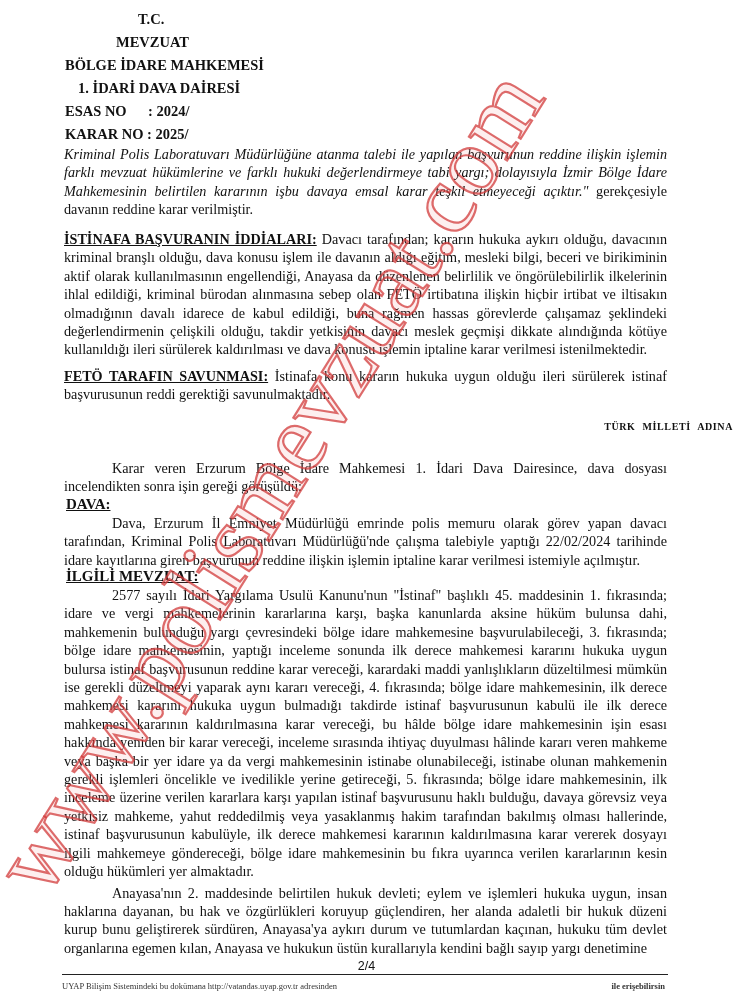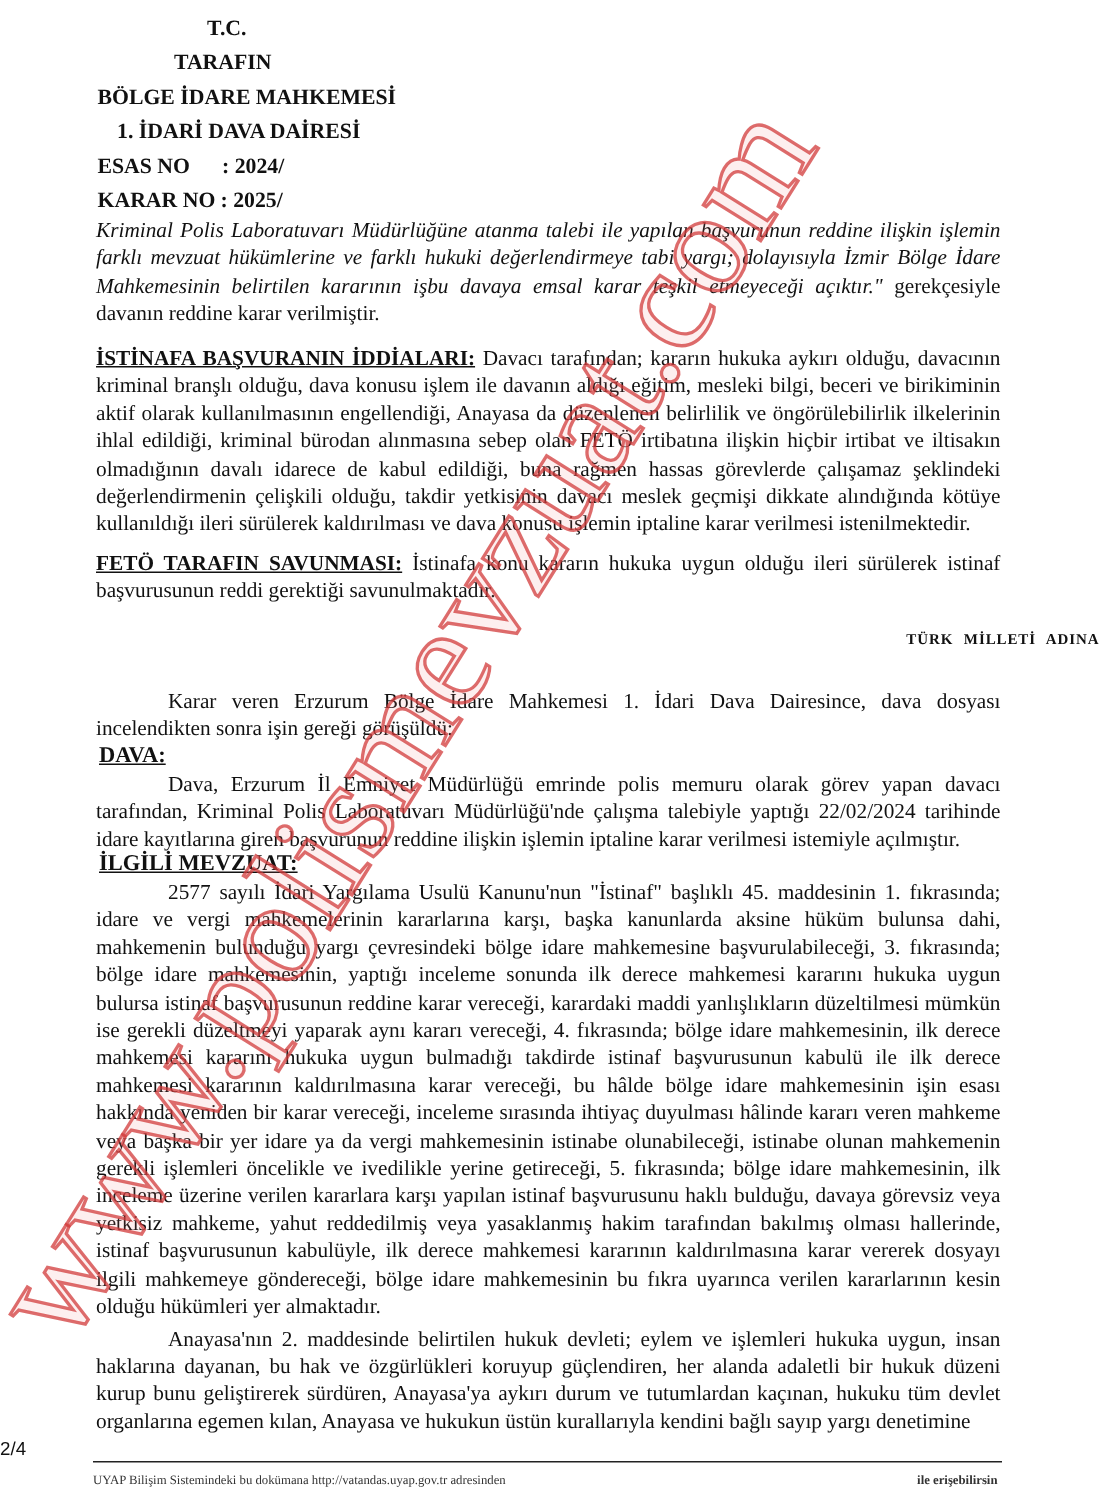--- a/index.html
+++ b/index.html
@@ -9,36 +9,36 @@
   .hdr { position: absolute; font-weight: bold; font-size: 14.5px; line-height: 18px; white-space: nowrap; }
   .body-text { position: absolute; left: 64px; width: 603px; font-size: 14.2px; line-height: 18.4px;
                text-align: justify; }
   .italic { font-style: italic; }
   .heading { font-weight: bold; text-decoration: underline; }
   .p { margin: 0; }
   .indent { text-indent: 48px; }
   .center-title { position: absolute; left: 0; width: 733px; text-align: right; top: 421px;
                   font-weight: bold; font-size: 10px; letter-spacing: 0.6px; word-spacing: 4px; }
   .section-label { position: absolute; left: 66px; font-weight: bold; font-size: 15px; text-decoration: underline; }
-  .footer-page { position: absolute; top: 959px; left: 0; width: 733px; text-align: left;
+  .footer-page { position: absolute; top: 959px; left: 0; width: 733px; text-align: center;
                  font-family: "Liberation Sans", "DejaVu Sans", sans-serif; font-size: 12.5px; }
   .footer-line { position: absolute; top: 974px; left: 62px; width: 606px; height: 1px; background: #222; }
   .footer-left { position: absolute; top: 981px; left: 62px; font-size: 8.5px; color: #333; }
   .footer-right { position: absolute; top: 981px; right: 68px; font-size: 8.5px; color: #333; font-weight: bold; }
   .watermark { position: absolute; left: 0; top: 0; width: 733px; height: 1008px; pointer-events: none; }
   .wm-text { font-family: "Liberation Serif", "DejaVu Serif", serif; font-size: 98px; fill: rgba(235,120,120,0.12);
              stroke: #d23b3b; stroke-width: 2.2px; stroke-opacity: 0.75; }
 </style>
 </head>
 <body>
 
 <div class="page">
 
   <div class="hdr" style="left:138px; top:10px;">T.C.</div>
-  <div class="hdr" style="left:116px; top:33px;">TARAFIN</div>
+  <div class="hdr" style="left:116px; top:33px;">MEVZUAT</div>
   <div class="hdr" style="left:65px; top:56px;">BÖLGE İDARE MAHKEMESİ</div>
   <div class="hdr" style="left:78px; top:79px;">1. İDARİ DAVA DAİRESİ</div>
   <div class="hdr" style="left:65px; top:102px;">ESAS NO</div>
   <div class="hdr" style="left:148px; top:102px;">: 2024/</div>
   <div class="hdr" style="left:65px; top:125px;">KARAR NO</div>
   <div class="hdr" style="left:147px; top:125px;">: 2025/</div>
 
   <div class="body-text" style="top:145px;">
     <p class="p"><span class="italic">Kriminal Polis Laboratuvarı Müdürlüğüne atanma talebi ile yapılan başvurunun reddine ilişkin işlemin farklı mevzuat hükümlerine ve farklı hukuki değerlendirmeye tabi yargı; dolayısıyla İzmir Bölge İdare Mahkemesinin belirtilen kararının işbu davaya emsal karar teşkil etmeyeceği açıktır."</span><span> gerekçesiyle davanın reddine karar verilmiştir.</span></p>
   </div>

